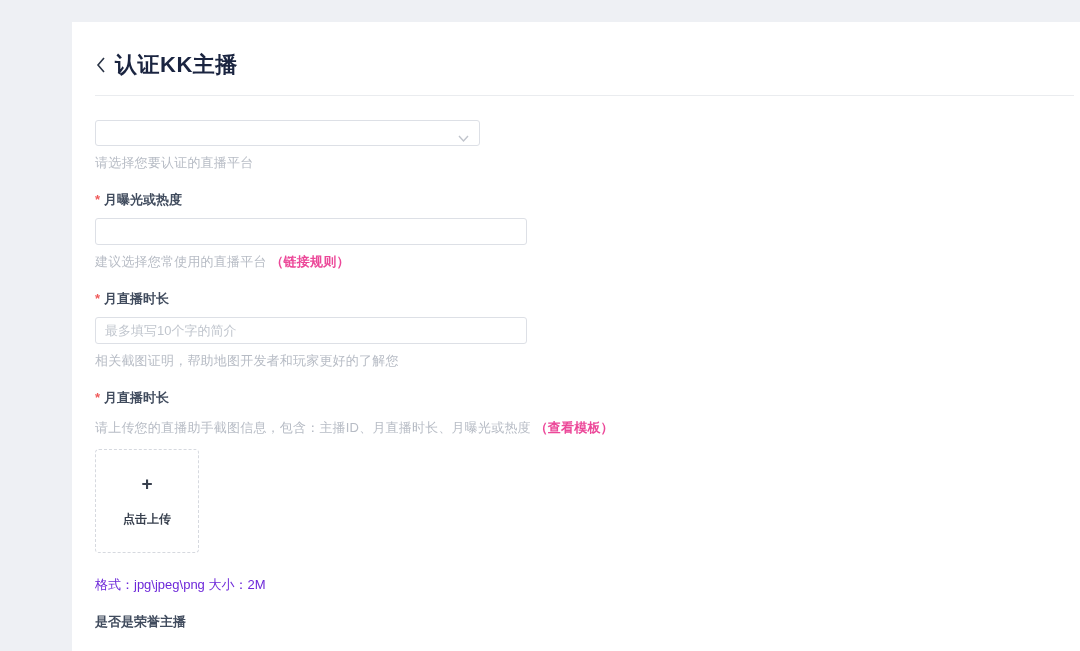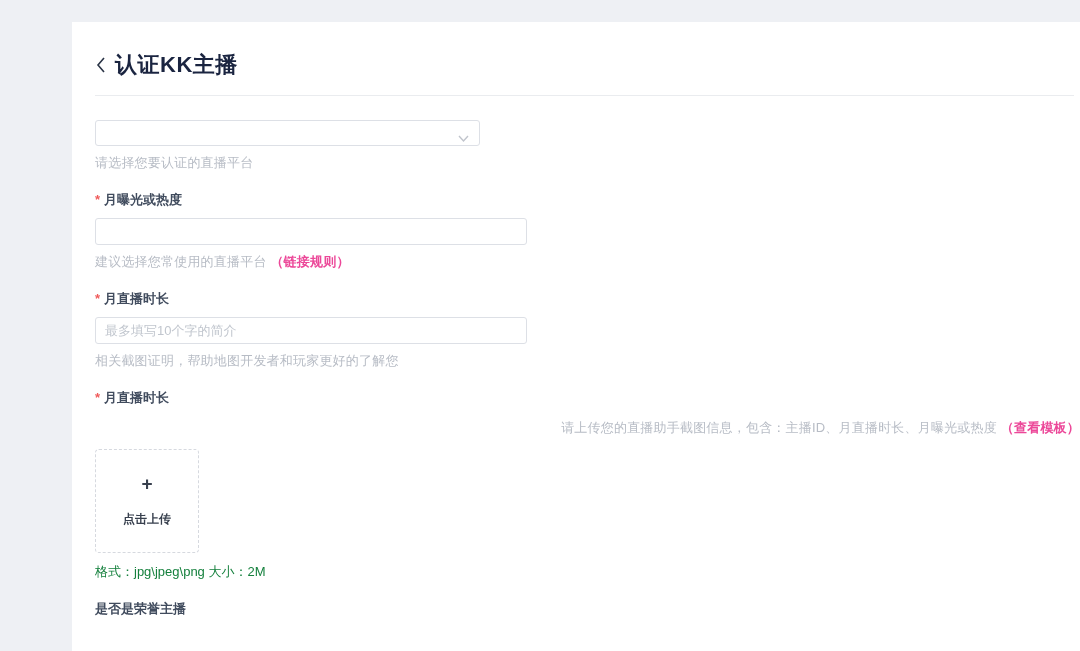--- a/index.html
+++ b/index.html
@@ -69,21 +69,21 @@
     outline: none;
     font-family: "Liberation Sans", "DejaVu Sans", sans-serif;
   }
   .text-input::placeholder { color: #c1c6ce; }
   .helper {
     font-size: 13px;
     color: #b7bcc5;
     margin-top: 8px;
     letter-spacing: 0.2px;
   }
-  .helper-inline { margin-top: 12px; margin-bottom: 12px; text-align: right; }
+  .helper-inline { margin-top: 12px; margin-bottom: 12px; }
   .link {
     color: #ec4899;
     font-weight: 600;
     cursor: pointer;
   }
   .upload-box {
     width: 104px; height: 104px;
     border: 1px dashed #d6d9df;
     border-radius: 4px;
     display: flex;
@@ -100,22 +100,22 @@
     line-height: 20px;
   }
   .upload-text {
     margin-top: 17px;
     font-size: 12px;
     font-weight: 600;
     color: #38404e;
   }
   .format-hint {
     font-size: 13px;
-    color: #15803d;
-    margin-top: 10px;
+    color: #6d28d9;
+    margin-top: 23px;
   }
   .honor-group { margin-top: 8px; }
 </style>
 </head>
 <body>
 
 <div class="card">
 
   <div class="title-row">
     <span class="back-icon">

